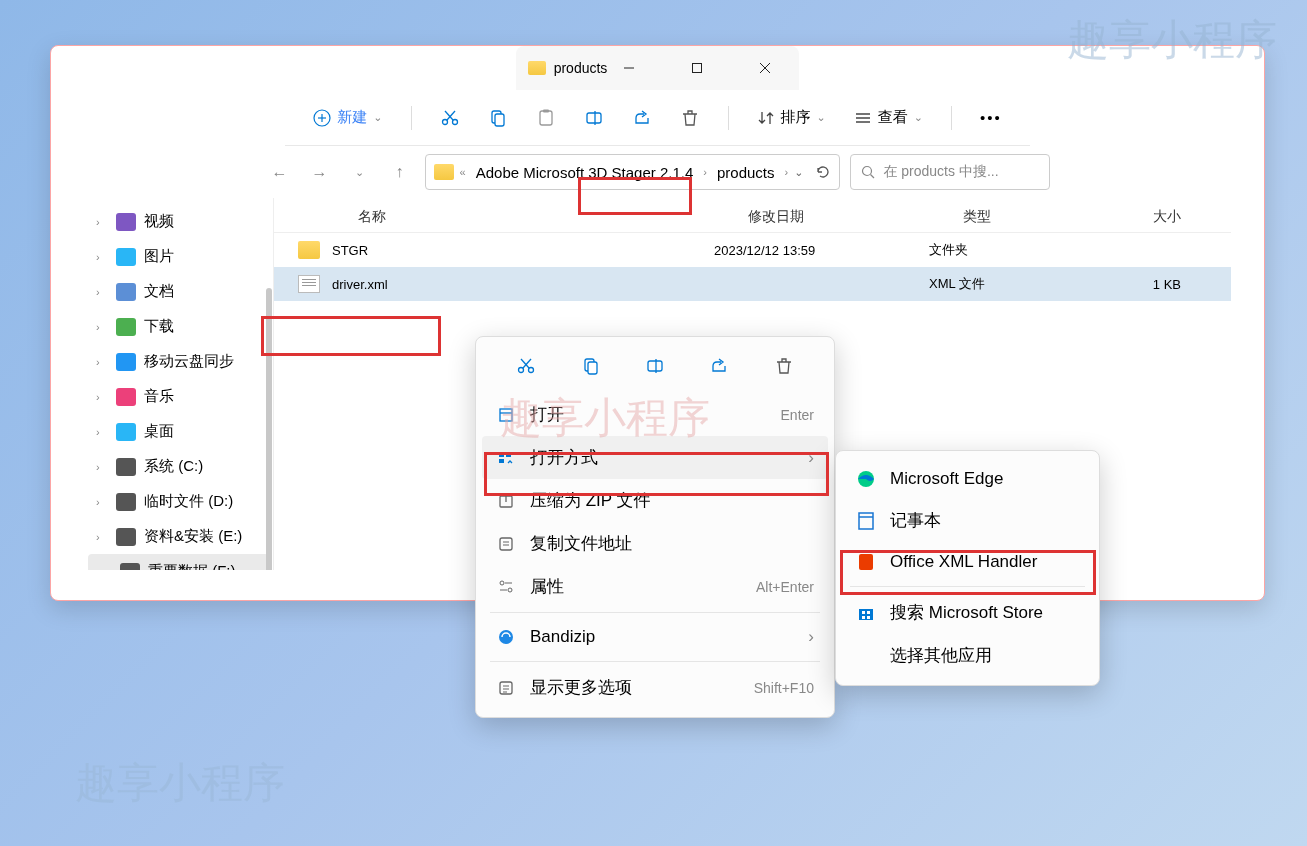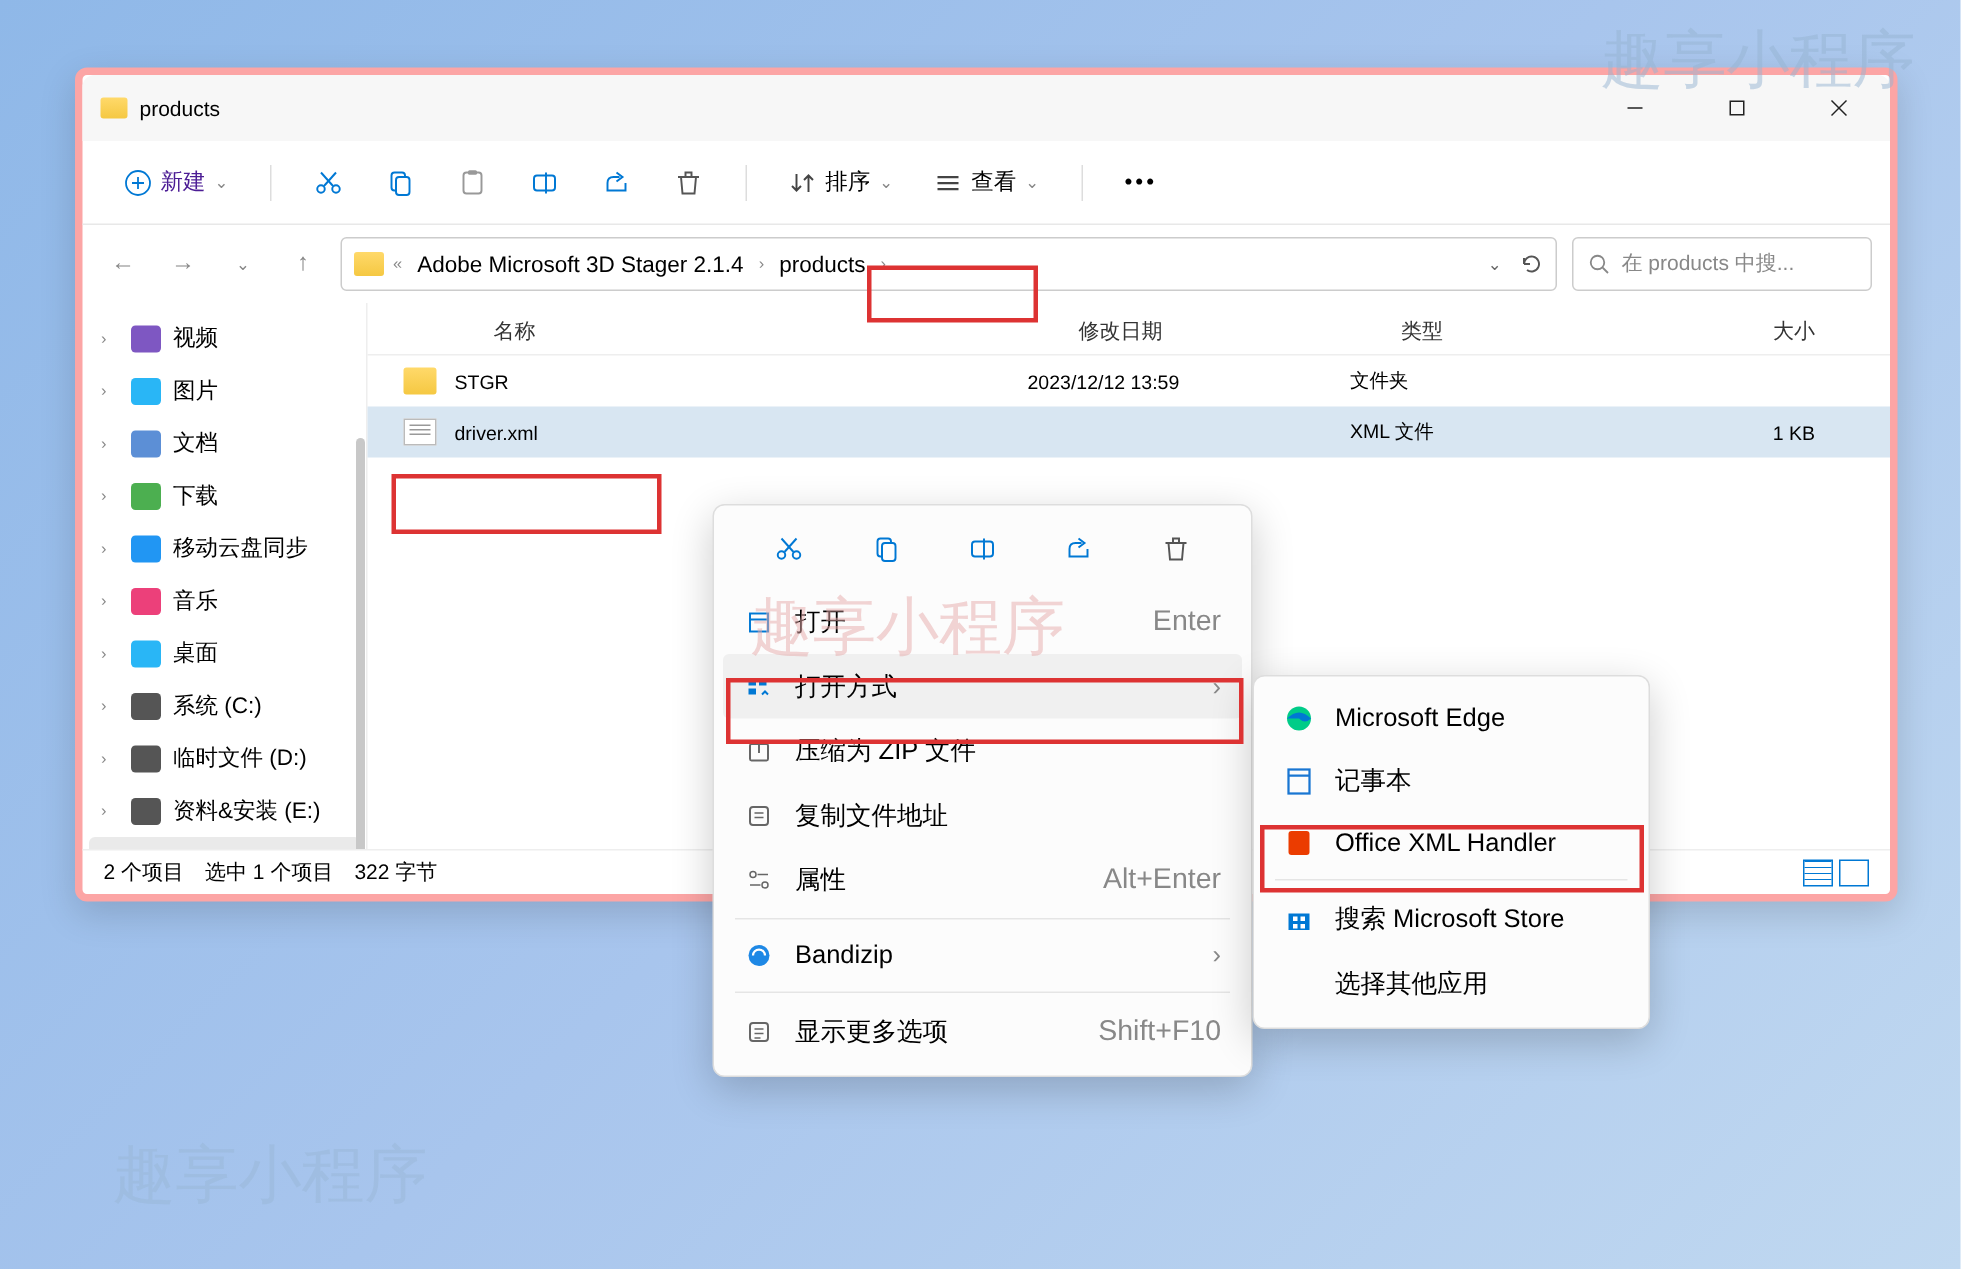--- a/index.html
+++ b/index.html
@@ -1,20 +1,20 @@
 <!DOCTYPE html>
 <html><head>
 <meta charset="utf-8">
 <style>
 * { margin: 0; padding: 0; box-sizing: border-box; font-family: "Segoe UI", "Microsoft YaHei", sans-serif; }
 body { background: linear-gradient(135deg, #8fb8e8 0%, #a8c5ed 50%, #c0d8f0 100%); width: 1307px; height: 846px; position: relative; overflow: hidden; }
 .watermark1 { position: absolute; top: 12px; right: 30px; font-size: 42px; font-weight: 500; color: rgba(150,180,210,0.5); z-index: 1; }
 .watermark2 { position: absolute; top: 390px; left: 500px; font-size: 42px; font-weight: 500; color: rgba(230,170,170,0.5); z-index: 200; pointer-events: none; }
 .watermark3 { position: absolute; bottom: 35px; left: 75px; font-size: 42px; font-weight: 500; color: rgba(150,180,210,0.4); z-index: 1; }
-.window { position: absolute; top: 45px; left: 50px; width: 1215px; height: 556px; background: #fff; border: 5px solid #fca5a5; border-radius: 8px; box-shadow: 0 8px 24px rgba(0,0,0,0.15); display: flex; flex-direction: column; overflow: visible; }
+.window { position: absolute; top: 45px; left: 50px; width: 1215px; height: 556px; background: #fff; border: 1px solid #fca5a5; border-radius: 8px; box-shadow: 0 8px 24px rgba(0,0,0,0.15); display: flex; flex-direction: column; overflow: visible; align-items: center; }
 .titlebar { height: 44px; display: flex; align-items: center; padding: 0 12px; background: #f7f7f7; border-radius: 8px 8px 0 0; }
 .titlebar .folder-ico { width: 18px; height: 14px; background: linear-gradient(#ffd96a,#f5c842); border-radius: 2px; margin-right: 8px; }
 .titlebar .title { font-size: 14px; }
 .win-controls { margin-left: auto; display: flex; gap: 24px; }
 .win-btn { width: 44px; height: 30px; display: flex; align-items: center; justify-content: center; cursor: pointer; }
 .win-btn svg { width: 12px; height: 12px; }
 .toolbar { height: 56px; display: flex; align-items: center; padding: 0 18px; gap: 8px; border-bottom: 1px solid #e8e8e8; }
 .tb-btn { padding: 6px 10px; display: flex; align-items: center; gap: 6px; cursor: pointer; border-radius: 4px; font-size: 15px; }
 .tb-sep { width: 1px; height: 24px; background: #ddd; margin: 0 10px; }
 .icon-blue { color: #0078d4; }
@@ -51,21 +51,21 @@
 .row .size { flex: 1; text-align: right; padding-right: 30px; }
 .statusbar { height: 30px; border-top: 1px solid #eee; display: flex; align-items: center; padding: 0 14px; font-size: 14px; gap: 14px; }
 .statusbar .view-btns { margin-left: auto; display: flex; gap: 4px; }
 .view-btn { width: 20px; height: 18px; border: 1px solid #0078d4; }
 .context-menu { position: absolute; top: 336px; left: 475px; width: 360px; background: #fcfcfc; border: 1px solid #ddd; border-radius: 8px; box-shadow: 0 8px 28px rgba(0,0,0,0.2); padding: 8px 6px; z-index: 100; }
 .ctx-top { display: flex; justify-content: space-around; padding: 4px 12px 10px; }
 .ctx-ico { width: 34px; height: 34px; display: flex; align-items: center; justify-content: center; border-radius: 4px; cursor: pointer; }
 .ctx-item { display: flex; align-items: center; padding: 10px 14px; gap: 14px; font-size: 17px; cursor: pointer; border-radius: 4px; }
 .ctx-item.hover { background: #f0f0f0; }
 .ctx-item .ci-icon { width: 20px; height: 20px; display: flex; align-items: center; justify-content: center; }
-.ctx-item .shortcut { margin-left: auto; color: #888; font-size: 19px; }
+.ctx-item .shortcut { margin-left: auto; color: #888; font-size: 14px; }
 .ctx-item .chev-r { margin-left: auto; color: #888; }
 .ctx-sep { height: 1px; background: #e5e5e5; margin: 4px 8px; }
 .submenu { position: absolute; top: 450px; left: 835px; width: 265px; background: #fcfcfc; border: 1px solid #ddd; border-radius: 8px; box-shadow: 0 8px 28px rgba(0,0,0,0.2); padding: 8px 6px; z-index: 110; }
 .red-box { position: absolute; border: 3px solid #dd3333; pointer-events: none; z-index: 300; }
 </style>
 </head>
 <body>
 
 <div class="watermark1">趣享小程序</div>
 <div class="watermark2">趣享小程序</div>
@@ -95,21 +95,21 @@
     </div>
   </div>
 
   <div class="toolbar">
     <div class="tb-btn icon-blue">
       <svg width="18" height="18" viewBox="0 0 18 18">
           <circle cx="9" cy="9" r="8" fill="none" stroke="#0078d4" stroke-width="1.2"></circle>
           <line x1="9" y1="5" x2="9" y2="13" stroke="#0078d4" stroke-width="1.2"></line>
           <line x1="5" y1="9" x2="13" y2="9" stroke="#0078d4" stroke-width="1.2"></line>
         </svg>
-      <span style="color:#4c1d95">新建</span>
+      <span style="color:#3b82f6">新建</span>
       <span style="color:#888;font-size:11px">⌄</span>
     </div>
     <div class="tb-sep"></div>
     <div class="tb-btn">
         <svg width="20" height="20" viewBox="0 0 20 20">
           <circle cx="5" cy="14" r="2.5" fill="none" stroke="#0078d4" stroke-width="1.3"></circle>
           <circle cx="15" cy="14" r="2.5" fill="none" stroke="#0078d4" stroke-width="1.3"></circle>
           <line x1="7" y1="12" x2="15" y2="3" stroke="#0078d4" stroke-width="1.3"></line>
           <line x1="13" y1="12" x2="5" y2="3" stroke="#0078d4" stroke-width="1.3"></line>
         </svg>

